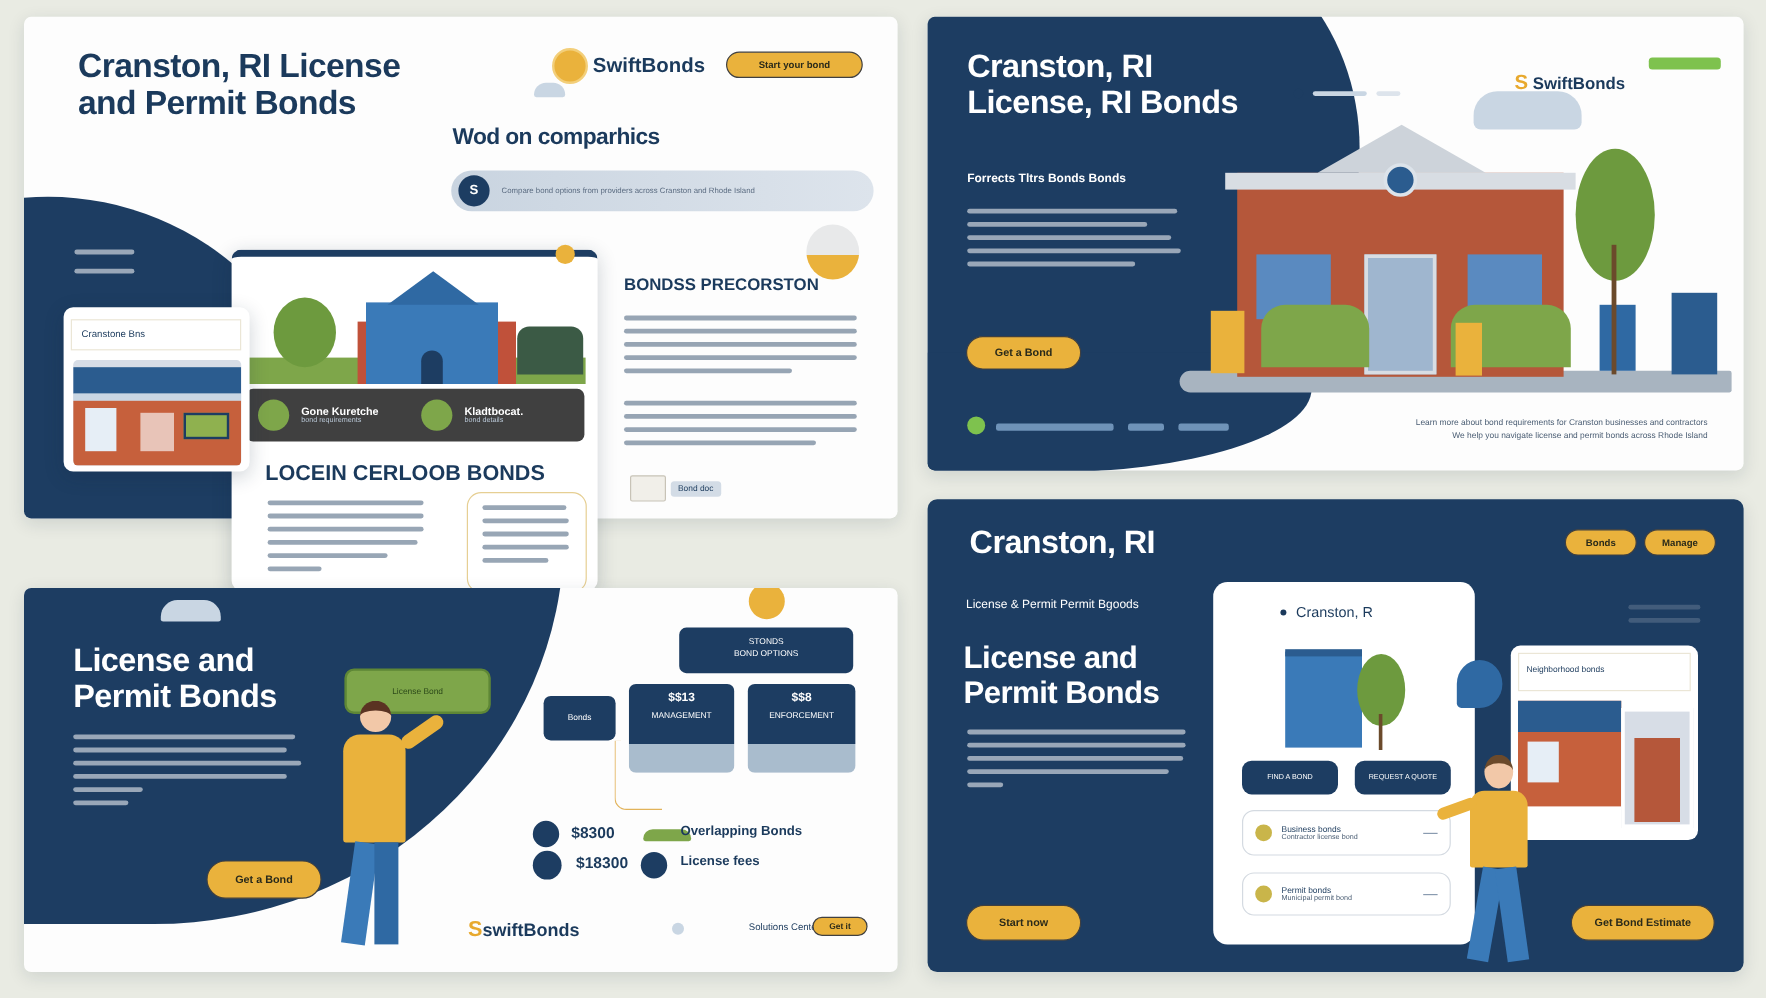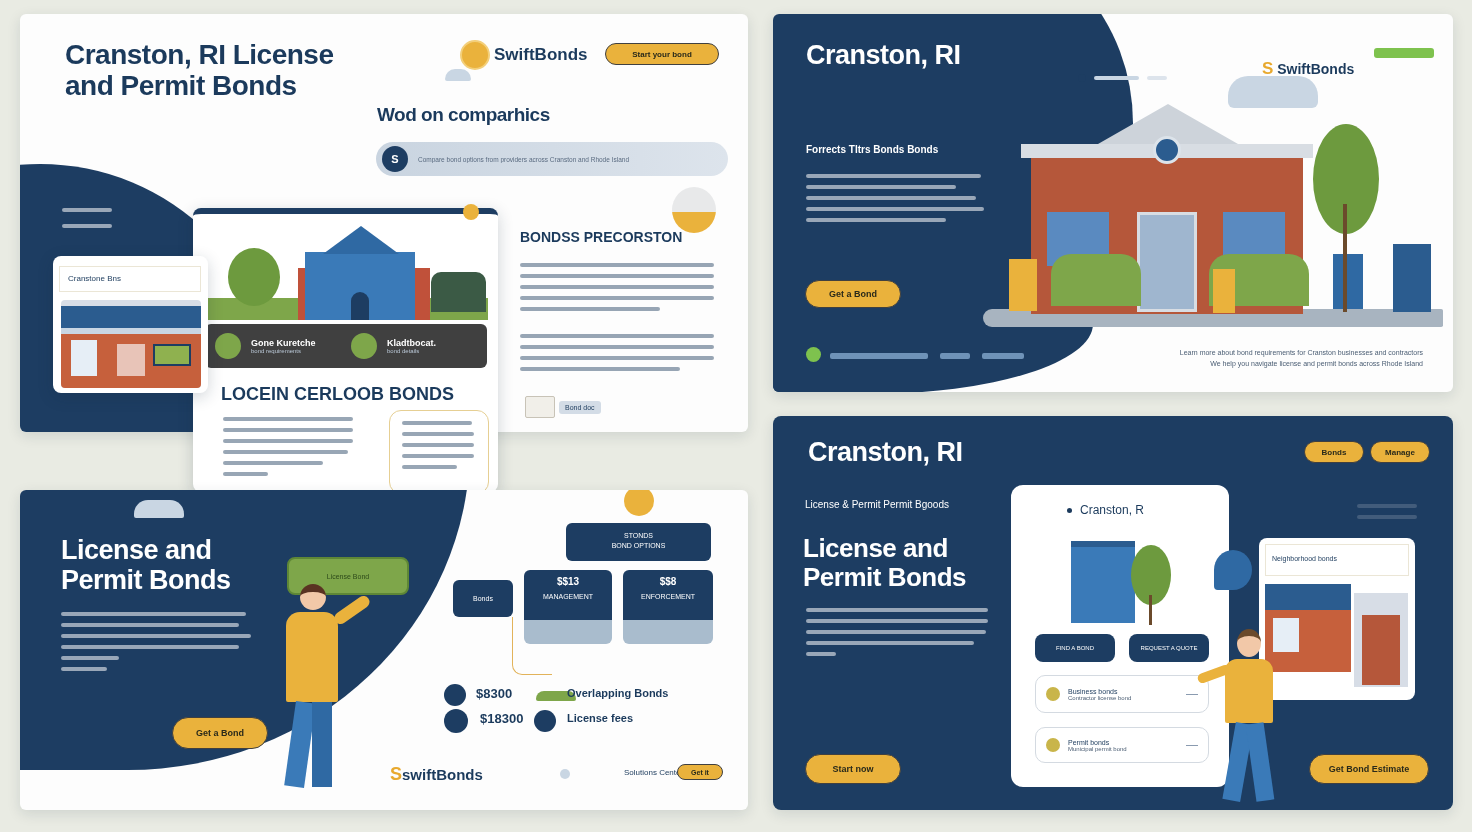--- a/index.html
+++ b/index.html
@@ -195,20 +195,21 @@
   <div class="abs" style="left:560px; top:278px; font-size:8px; color:#1b3a5c;margin-left:44px;">Solutions Center</div>
   <div class="pill" style="left:657px; top:274px; width:46px; height:16px; font-size:7px;">Get it</div>
 </div>
 
 <div class="panel white" style="left:773px; top:14px; width:680px; height:378px;">
   <div class="abs" style="left:-60px; top:-80px; width:420px; height:460px; background:#1d3d62; border-radius:0 42% 60% 0;"></div>
   <div class="abs" style="left:0; top:280px; width:320px; height:100px; background:#1d3d62; border-radius:0 0 70% 0;"></div>
 
   <div class="abs h1" style="left:33px; top:27px; font-size:27px; color:#fff;">
     <div>Cranston, RI</div>
+    <div>License, RI Bonds</div>
   </div>
   <div class="abs" style="left:33px; top:130px; font-size:10px; font-weight:bold; color:#fff;">Forrects Tltrs Bonds Bonds</div>
   <div class="abs" style="left:33px; top:160px;">
     <div class="tline light" style="width:175px;"></div>
       <div class="tline light" style="width:150px;"></div>
       <div class="tline light" style="width:170px;"></div>
       <div class="tline light" style="width:178px;"></div>
       <div class="tline light" style="width:140px;"></div>
   </div>
   <div class="pill" style="left:32px; top:266px; width:96px; height:28px; font-size:9px;">Get a Bond</div>

